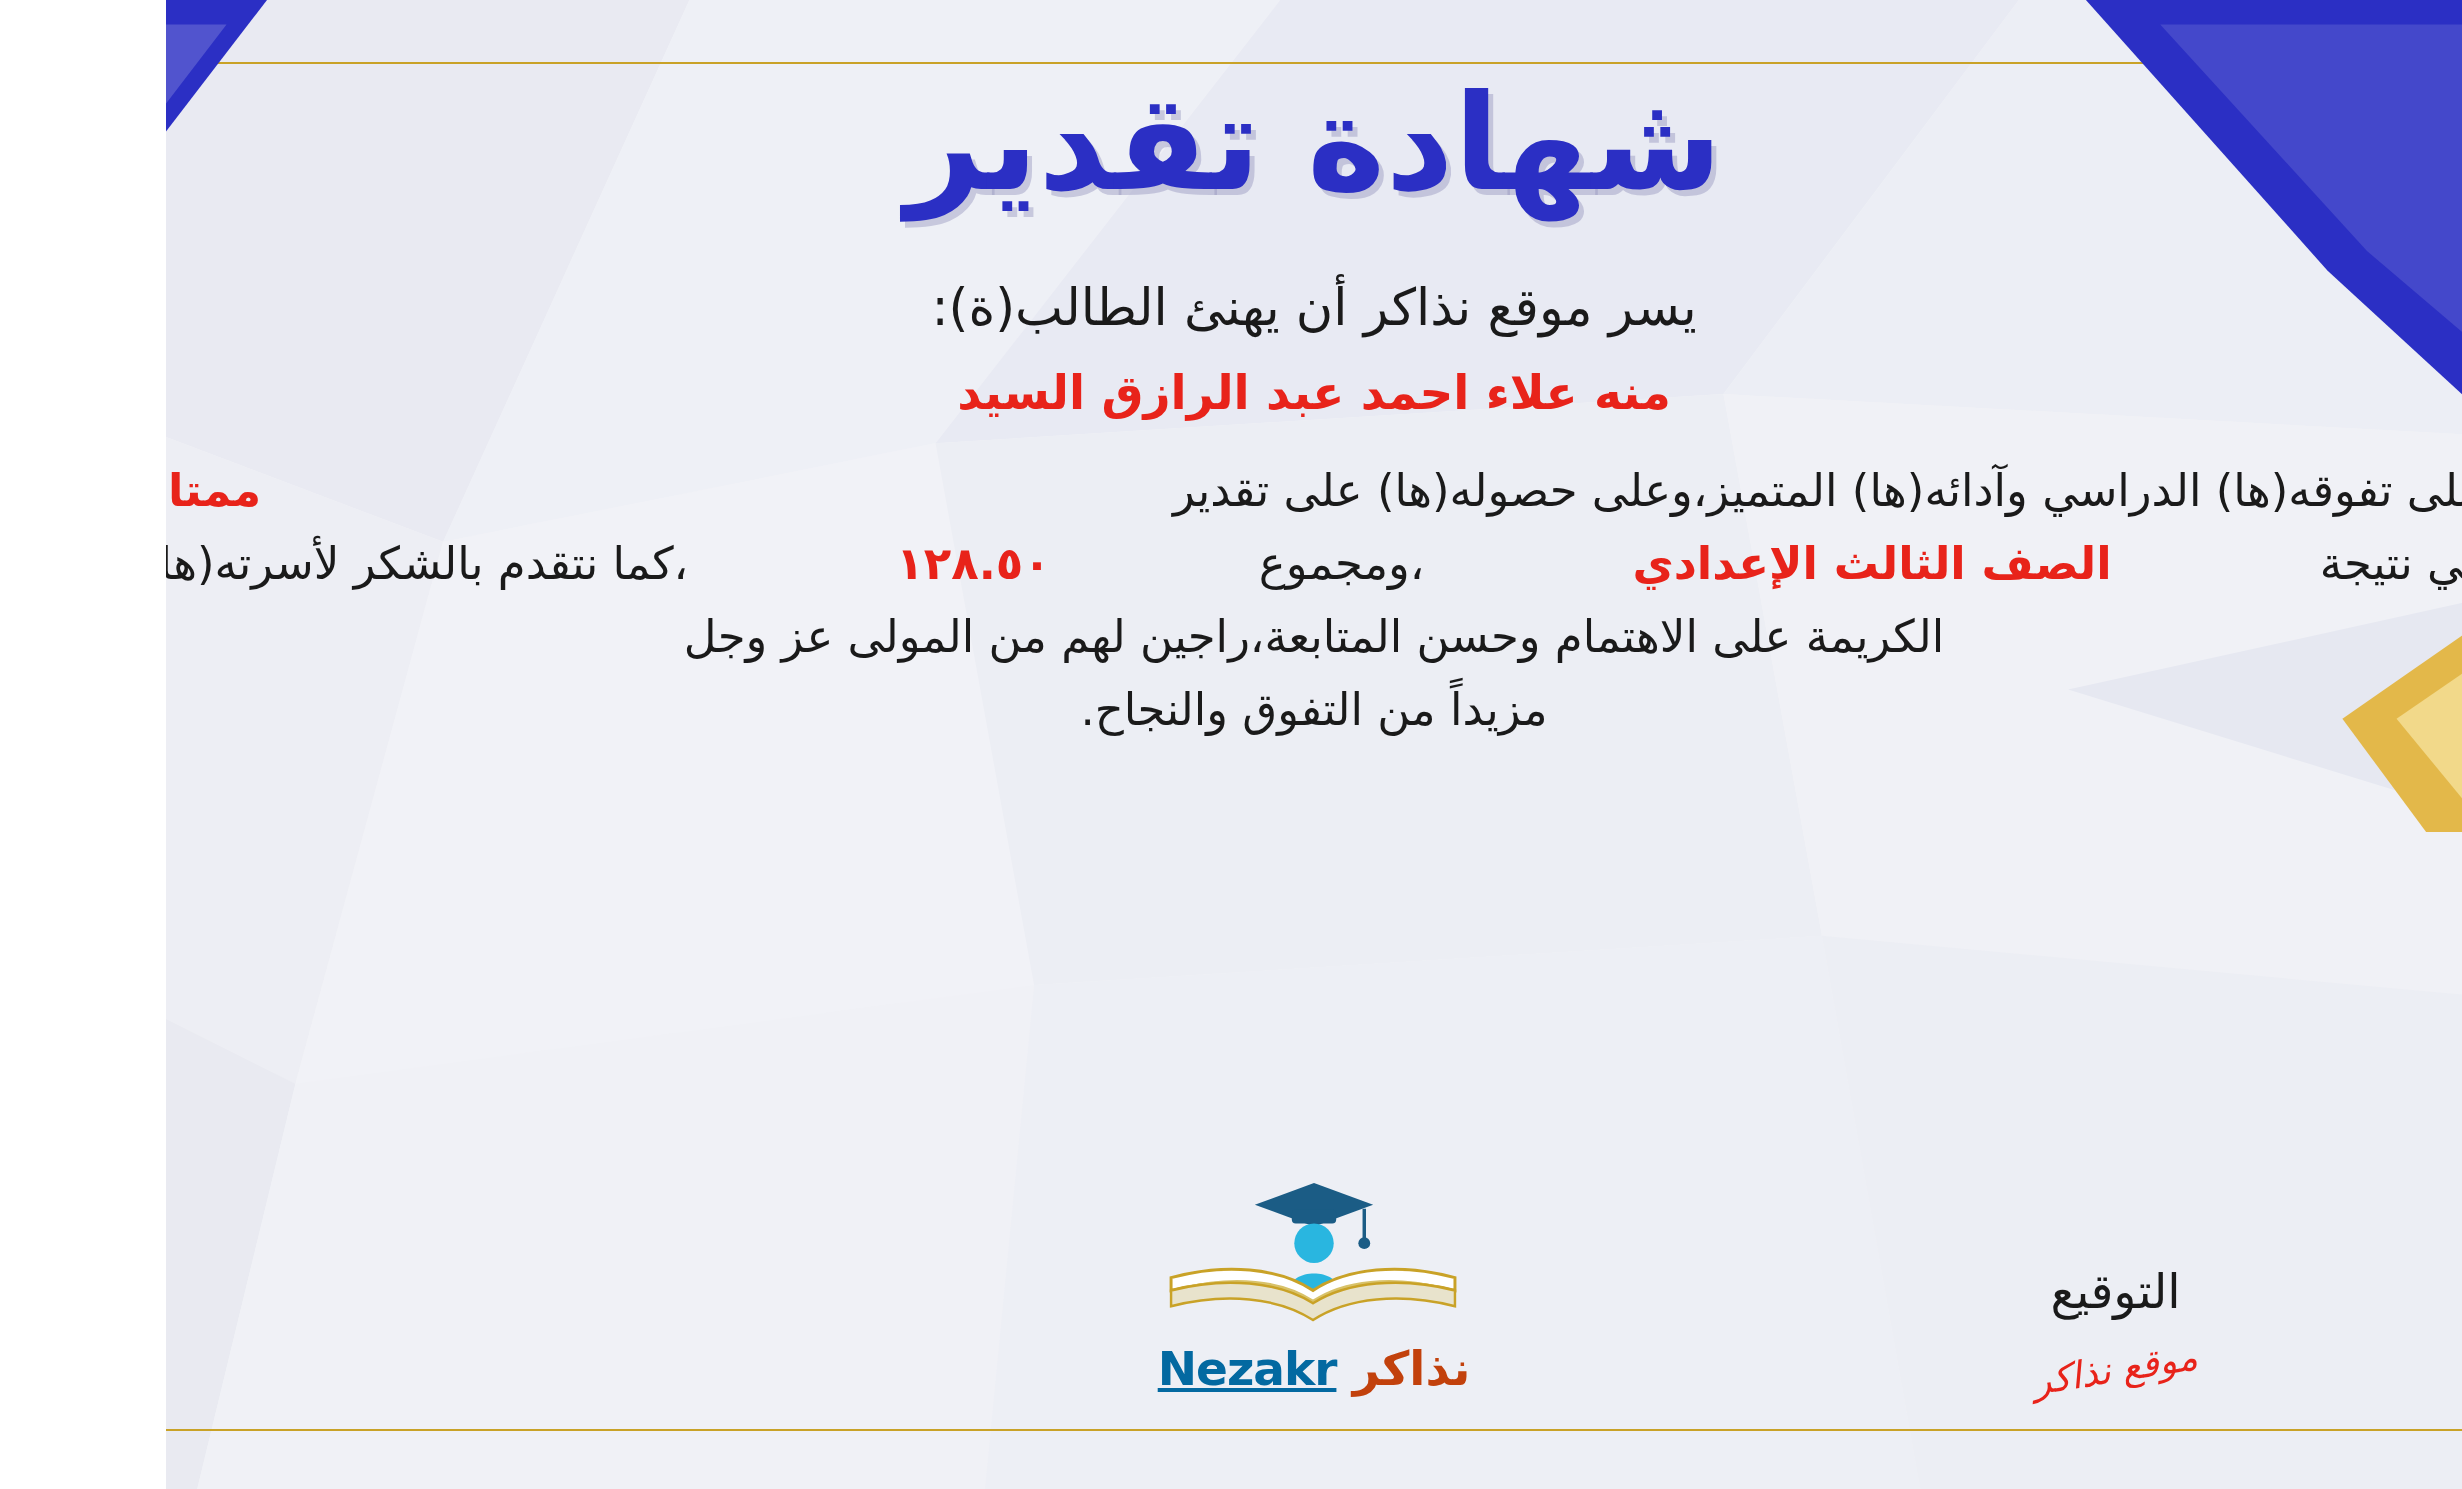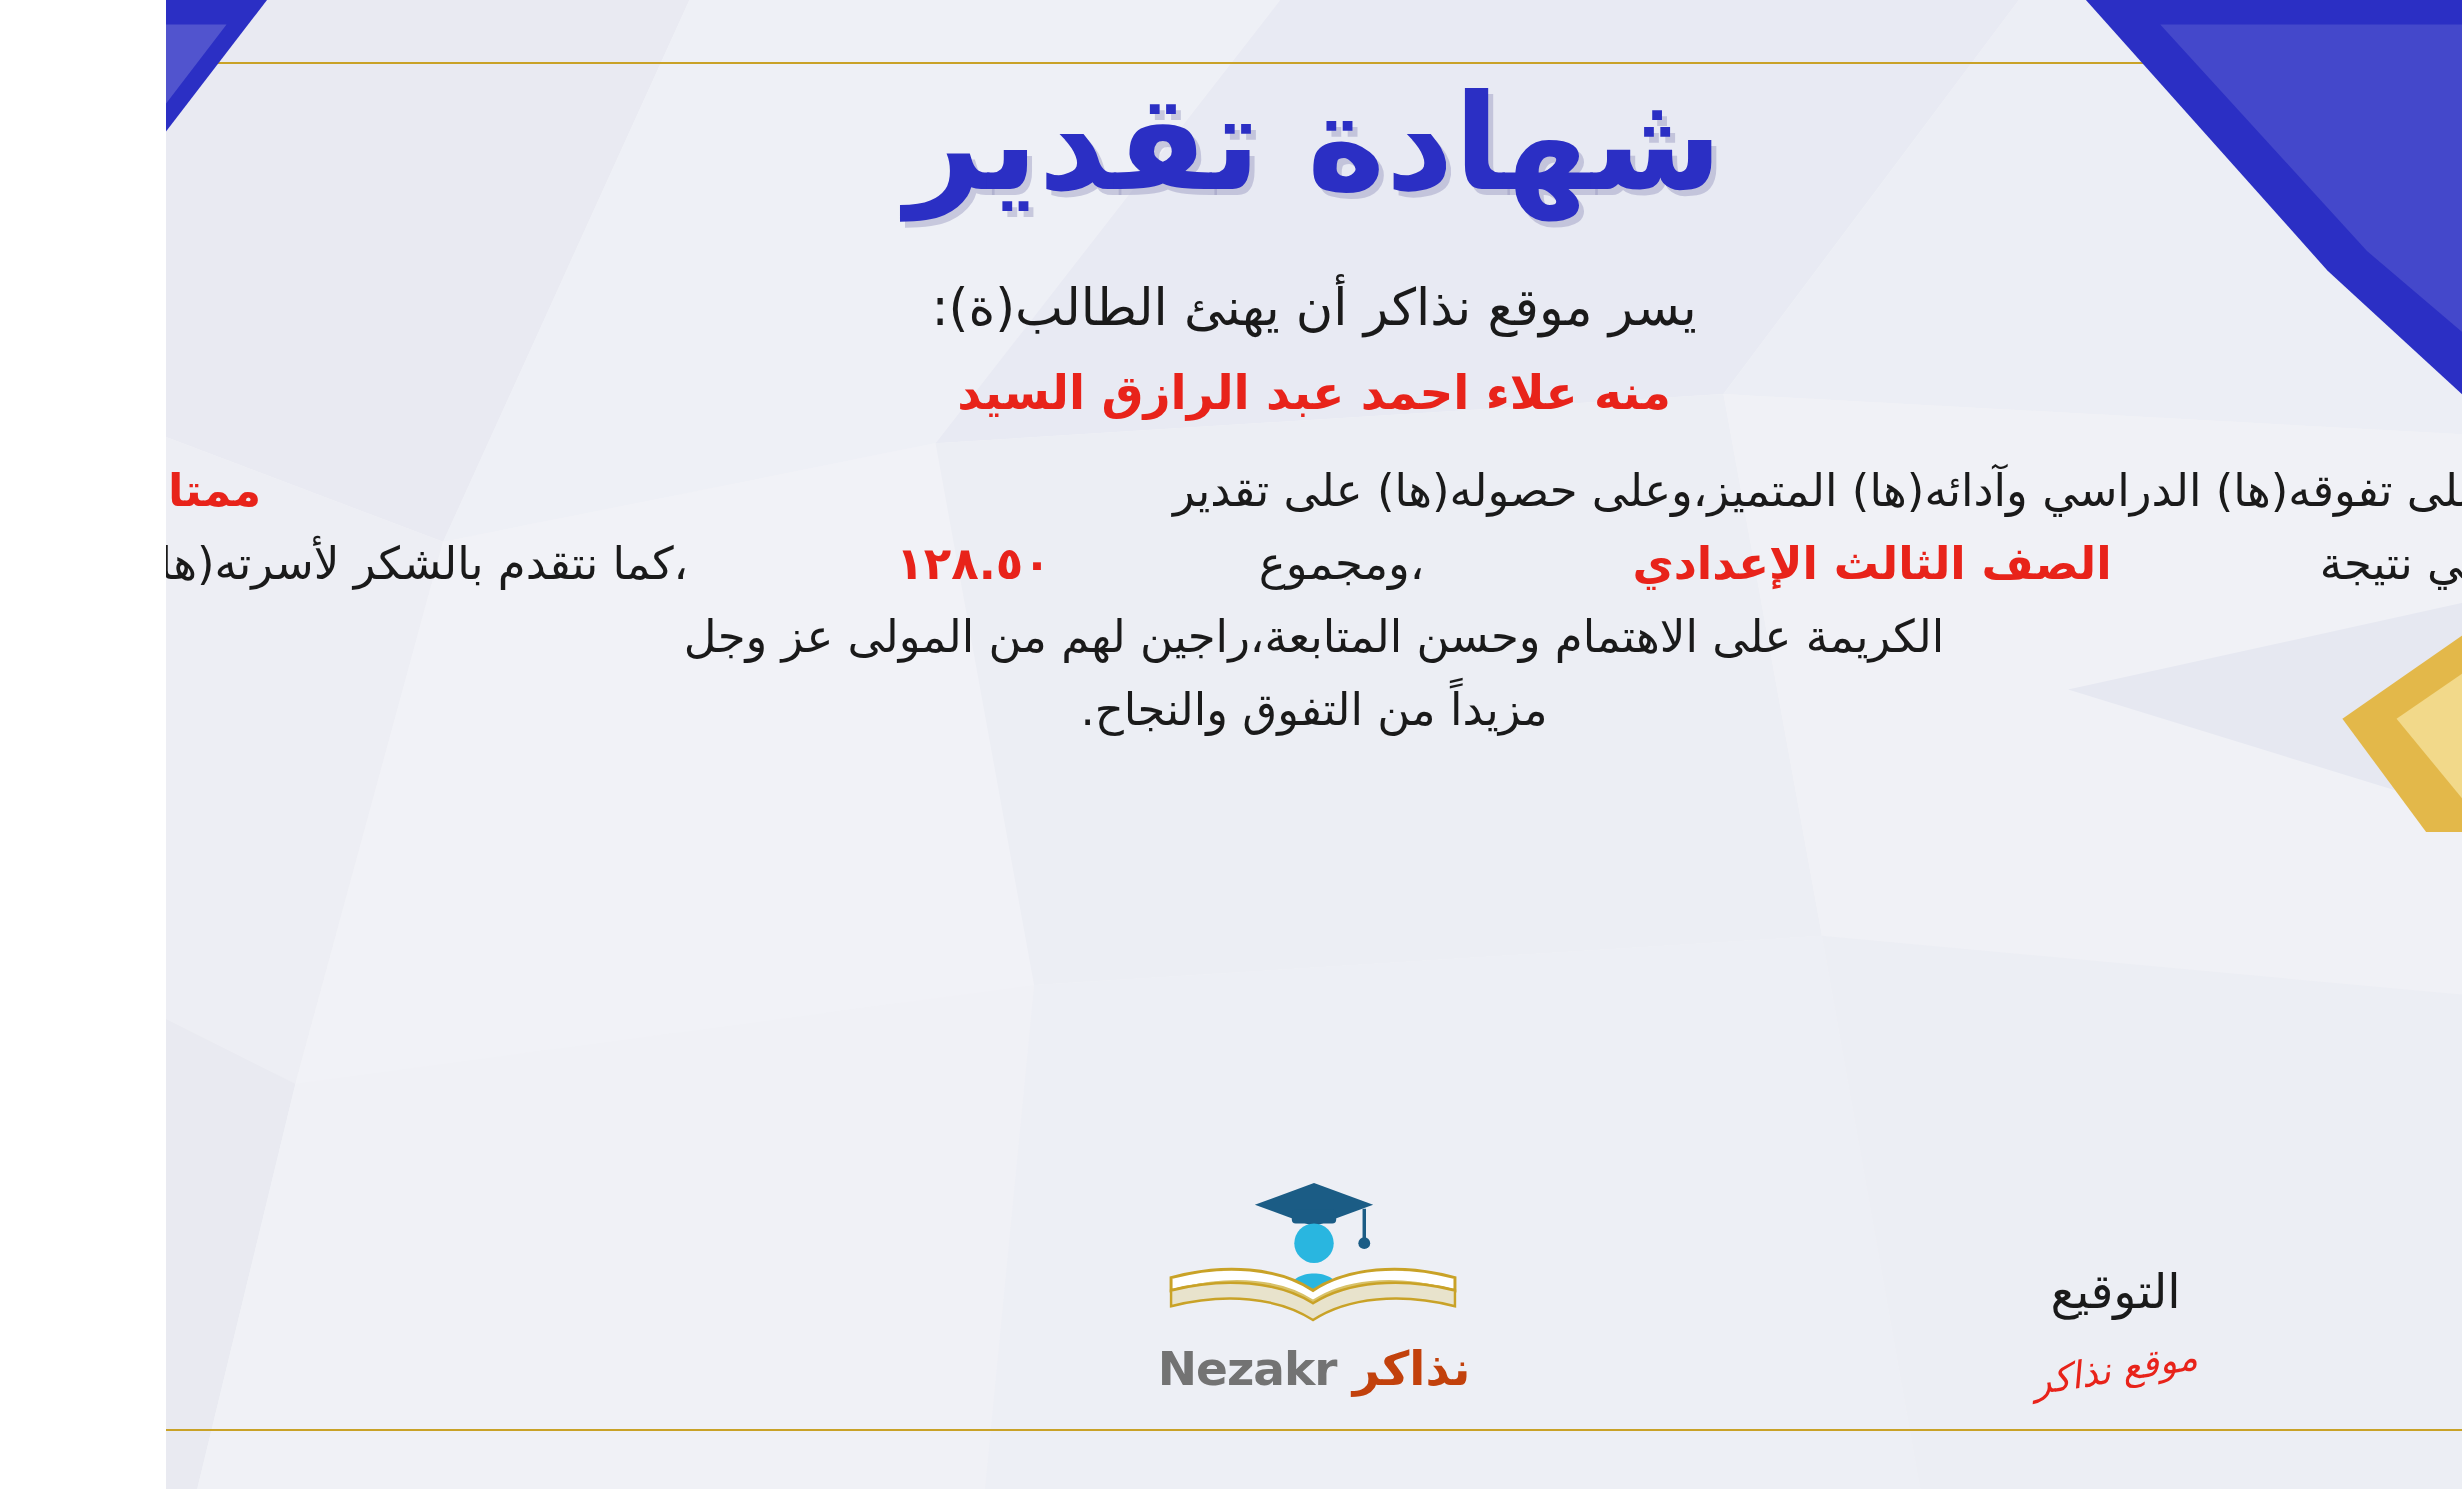--- a/index.html
+++ b/index.html
@@ -160,21 +160,21 @@
     text-align: center;
   }
   .brand-wordmark {
     margin-top: 2px;
     font-size: 47px;
     font-weight: bold;
     color: #7a4a28;
     direction: rtl;
     letter-spacing: -1px;
   }
-  .brand-wordmark .latin { color: #737373; }
+  .brand-wordmark .latin { color: #0369a1; text-decoration: underline; }
   .brand-wordmark .arabic { color: #c2410c; }
 </style>
 </head>
 <body>
 
 <div class="certificate">
 
   <svg class="bg-facets" width="2628" height="1490" viewBox="0 0 5337 3025" preserveAspectRatio="none">
     <rect x="0" y="0" width="5337" height="3025" fill="#f2f2f6"></rect>
     <polygon points="0,0 1400,0 900,1100 0,760" fill="#e9eaf2"></polygon>

